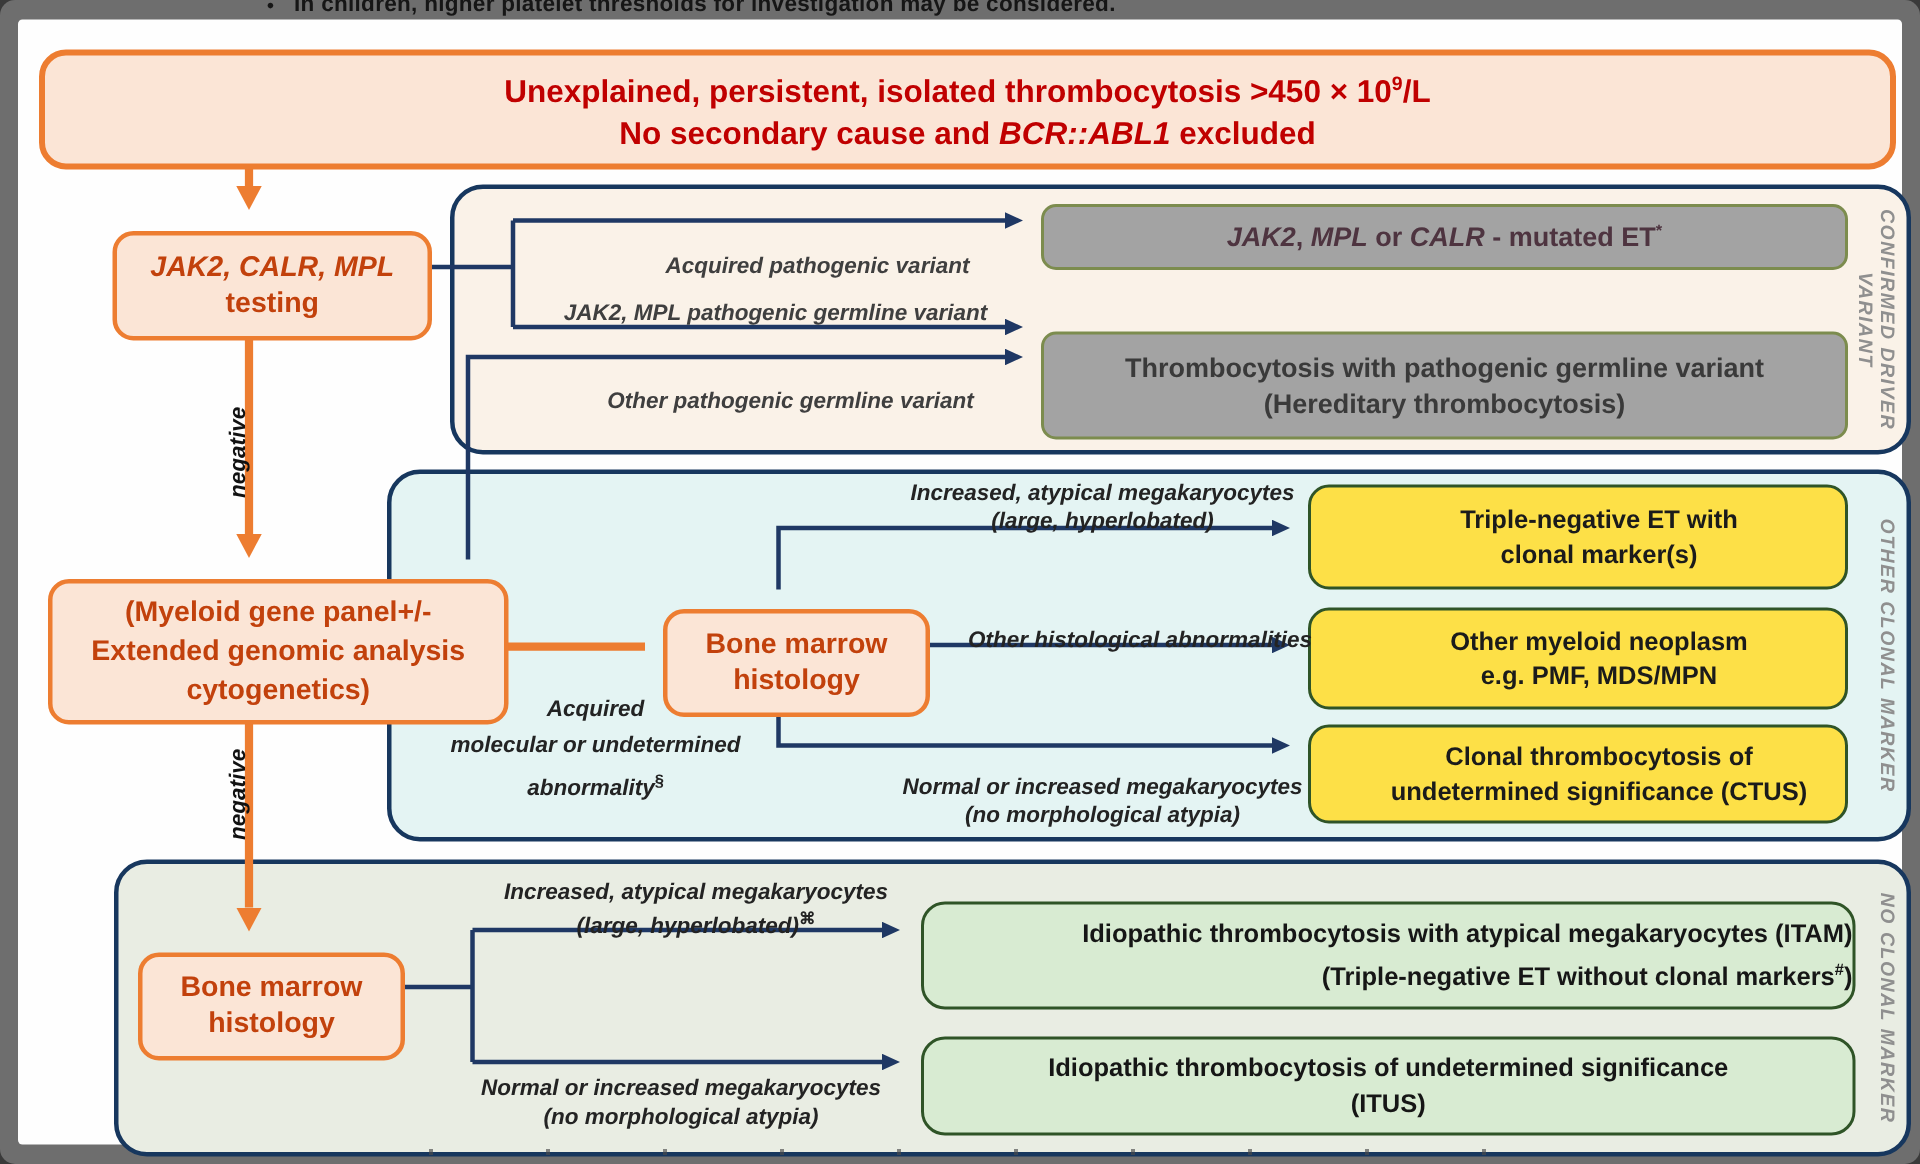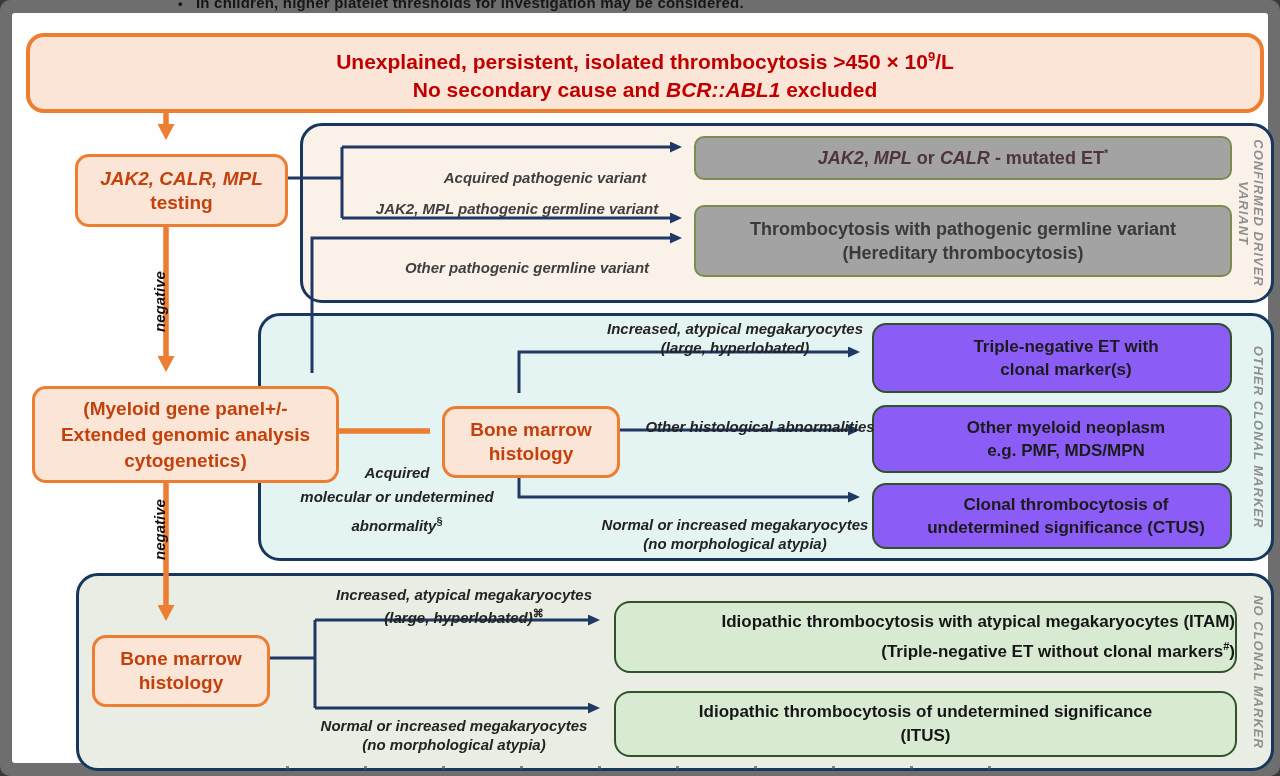--- a/index.html
+++ b/index.html
@@ -54,25 +54,25 @@
   .n-bm-mid { left: 430px; top: 393px; width: 178px; height: 72px; }
   .n-bm-bot { left: 80px;  top: 622px; width: 178px; height: 72px; }
   
   .out {
     position: absolute; display: flex; flex-direction: column; align-items: center;
     justify-content: center; text-align: center; z-index: 10; font-weight: 700;
     border-radius: 14px;
   }
   .out sup { font-size: 11px; }
   .pink { background: #a3a3a3; border: 2.5px solid #7C8C4E; border-radius: 10px; }
-  .blue { background: #8b5cf6; border: 2.5px solid #2F5427; padding-left: 28px; }
+  .blue { background: #fde047; border: 2.5px solid #2F5427; padding-left: 28px; }
   .green{ background: #D8EBD2; border: 2.5px solid #2F5427; border-radius: 16px; }
   .o-et      { left: 682px; top: 123px; width: 538px; height: 44px; color: #4E3440; font-size: 18px; }
   .o-et .g   { font-style: italic; }
-  .o-her     { left: 682px; top: 192px; width: 538px; height: 72px; color: #3A3A3A; font-size: 18px; line-height: 24px; }
+  .o-her     { left: 682px; top: 208px; width: 538px; height: 72px; color: #3A3A3A; font-size: 18px; line-height: 24px; }
   .o-tneg    { left: 860px; top: 310px; width: 360px; height: 70px; color: #1B1B1B; font-size: 17px; line-height: 23px; }
   .o-omn     { left: 860px; top: 392px; width: 360px; height: 68px; color: #1B1B1B; font-size: 17px; line-height: 23px; }
   .o-ctus    { left: 860px; top: 470px; width: 360px; height: 66px; color: #1B1B1B; font-size: 17px; line-height: 23px; }
   .o-itam    { left: 602px; top: 588px; width: 623px; height: 72px; color: #161616; font-size: 17px; line-height: 24px; align-items: flex-end; }
   .o-itus    { left: 602px; top: 678px; width: 623px; height: 66px; color: #161616; font-size: 17px; line-height: 24px; }
   
   .elabel {
     position: absolute; z-index: 12; font-style: italic; font-weight: 600;
     color: #3F3F3F; font-size: 15px; line-height: 19px; text-align: center;
     white-space: nowrap; transform: translateX(-50%);

